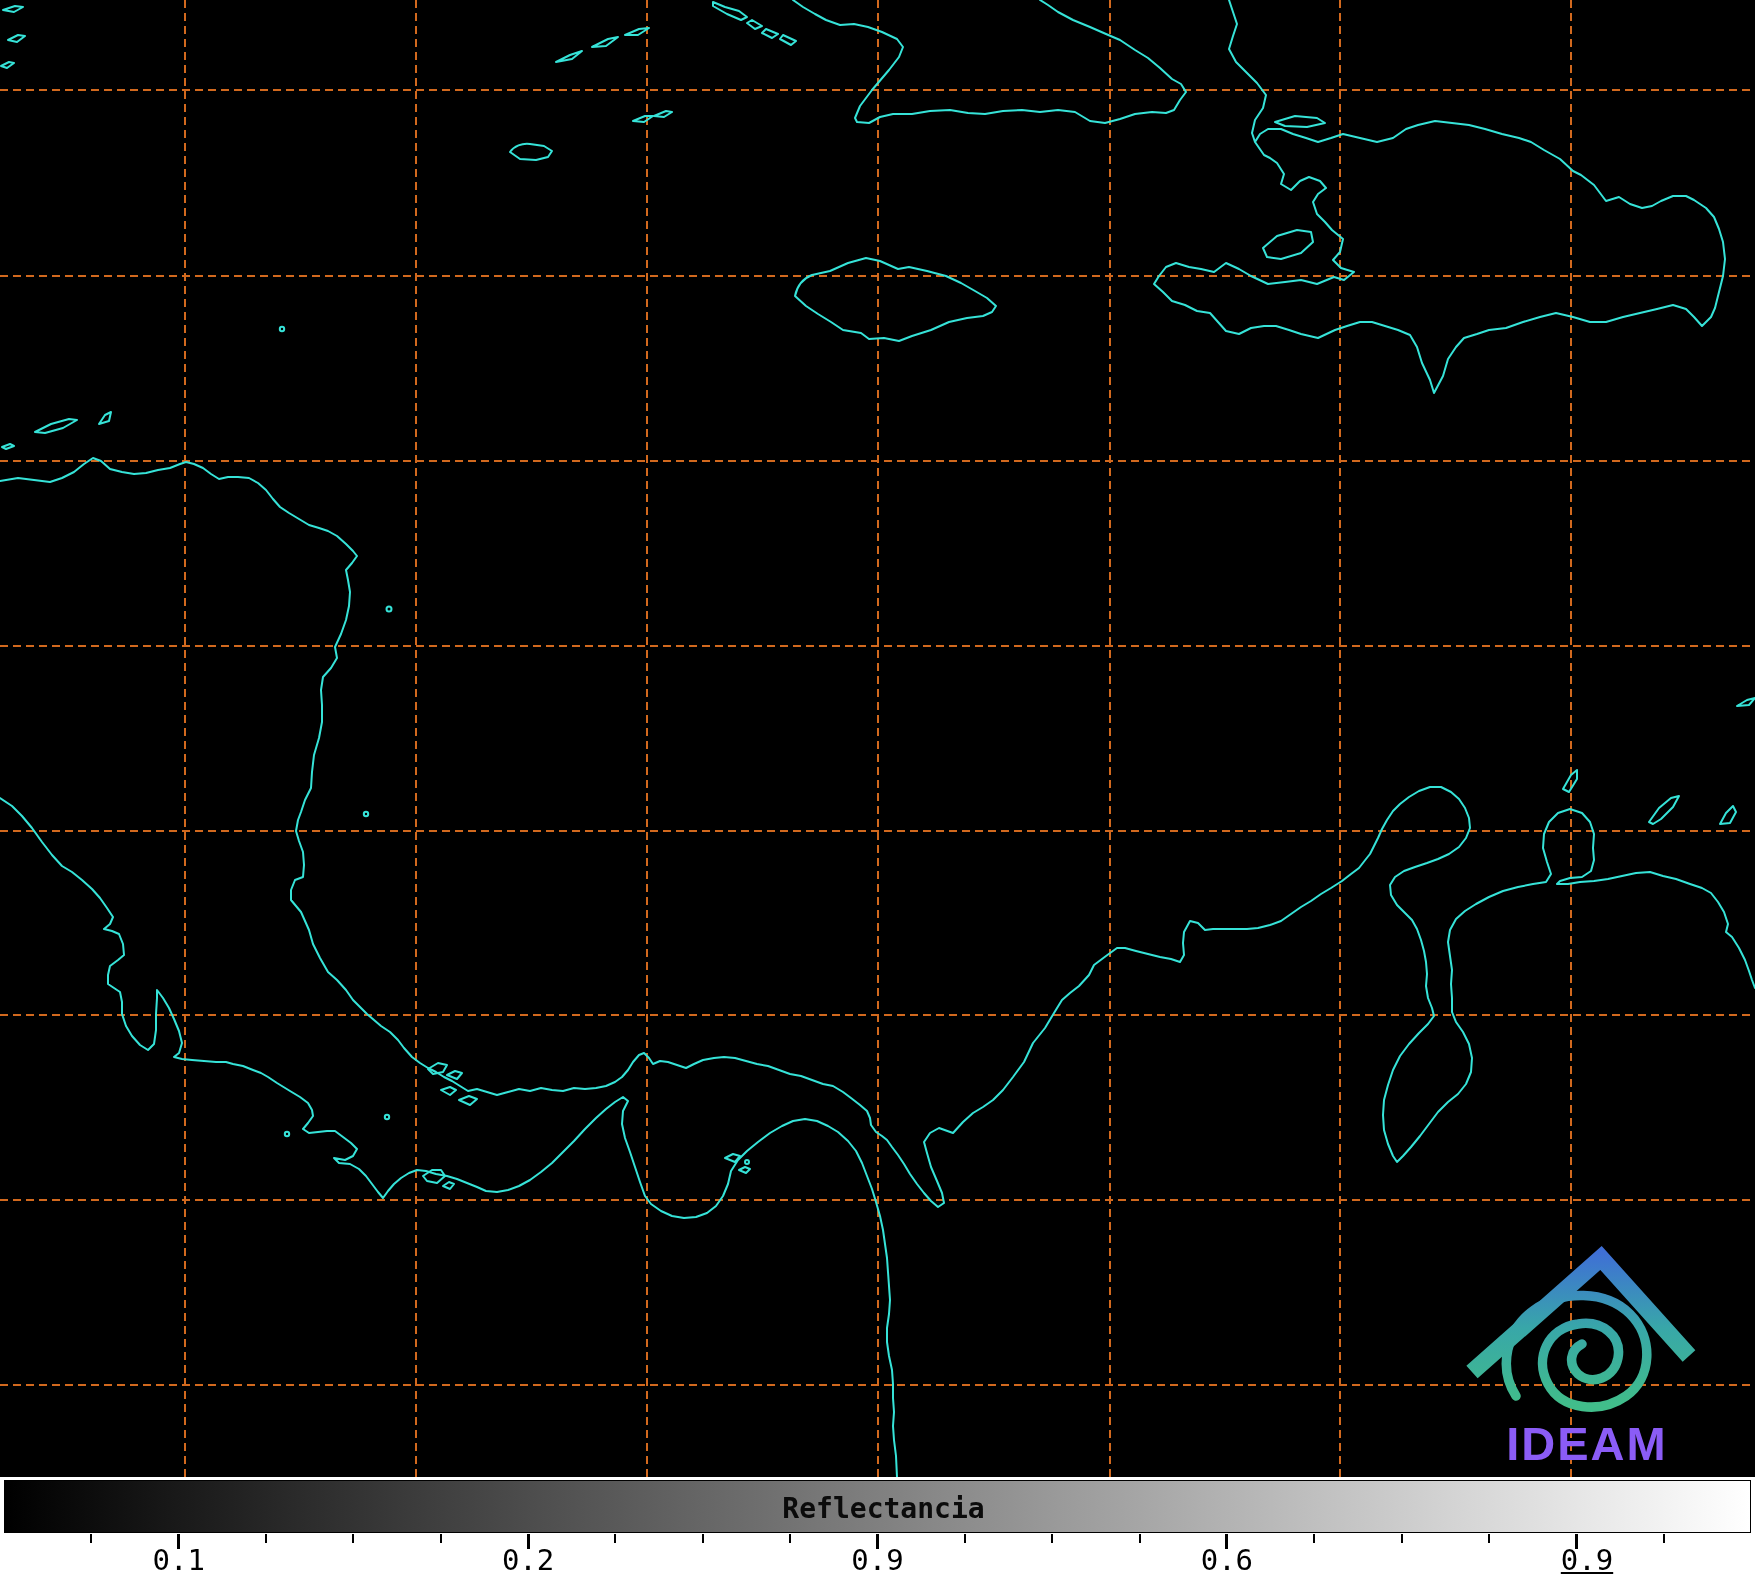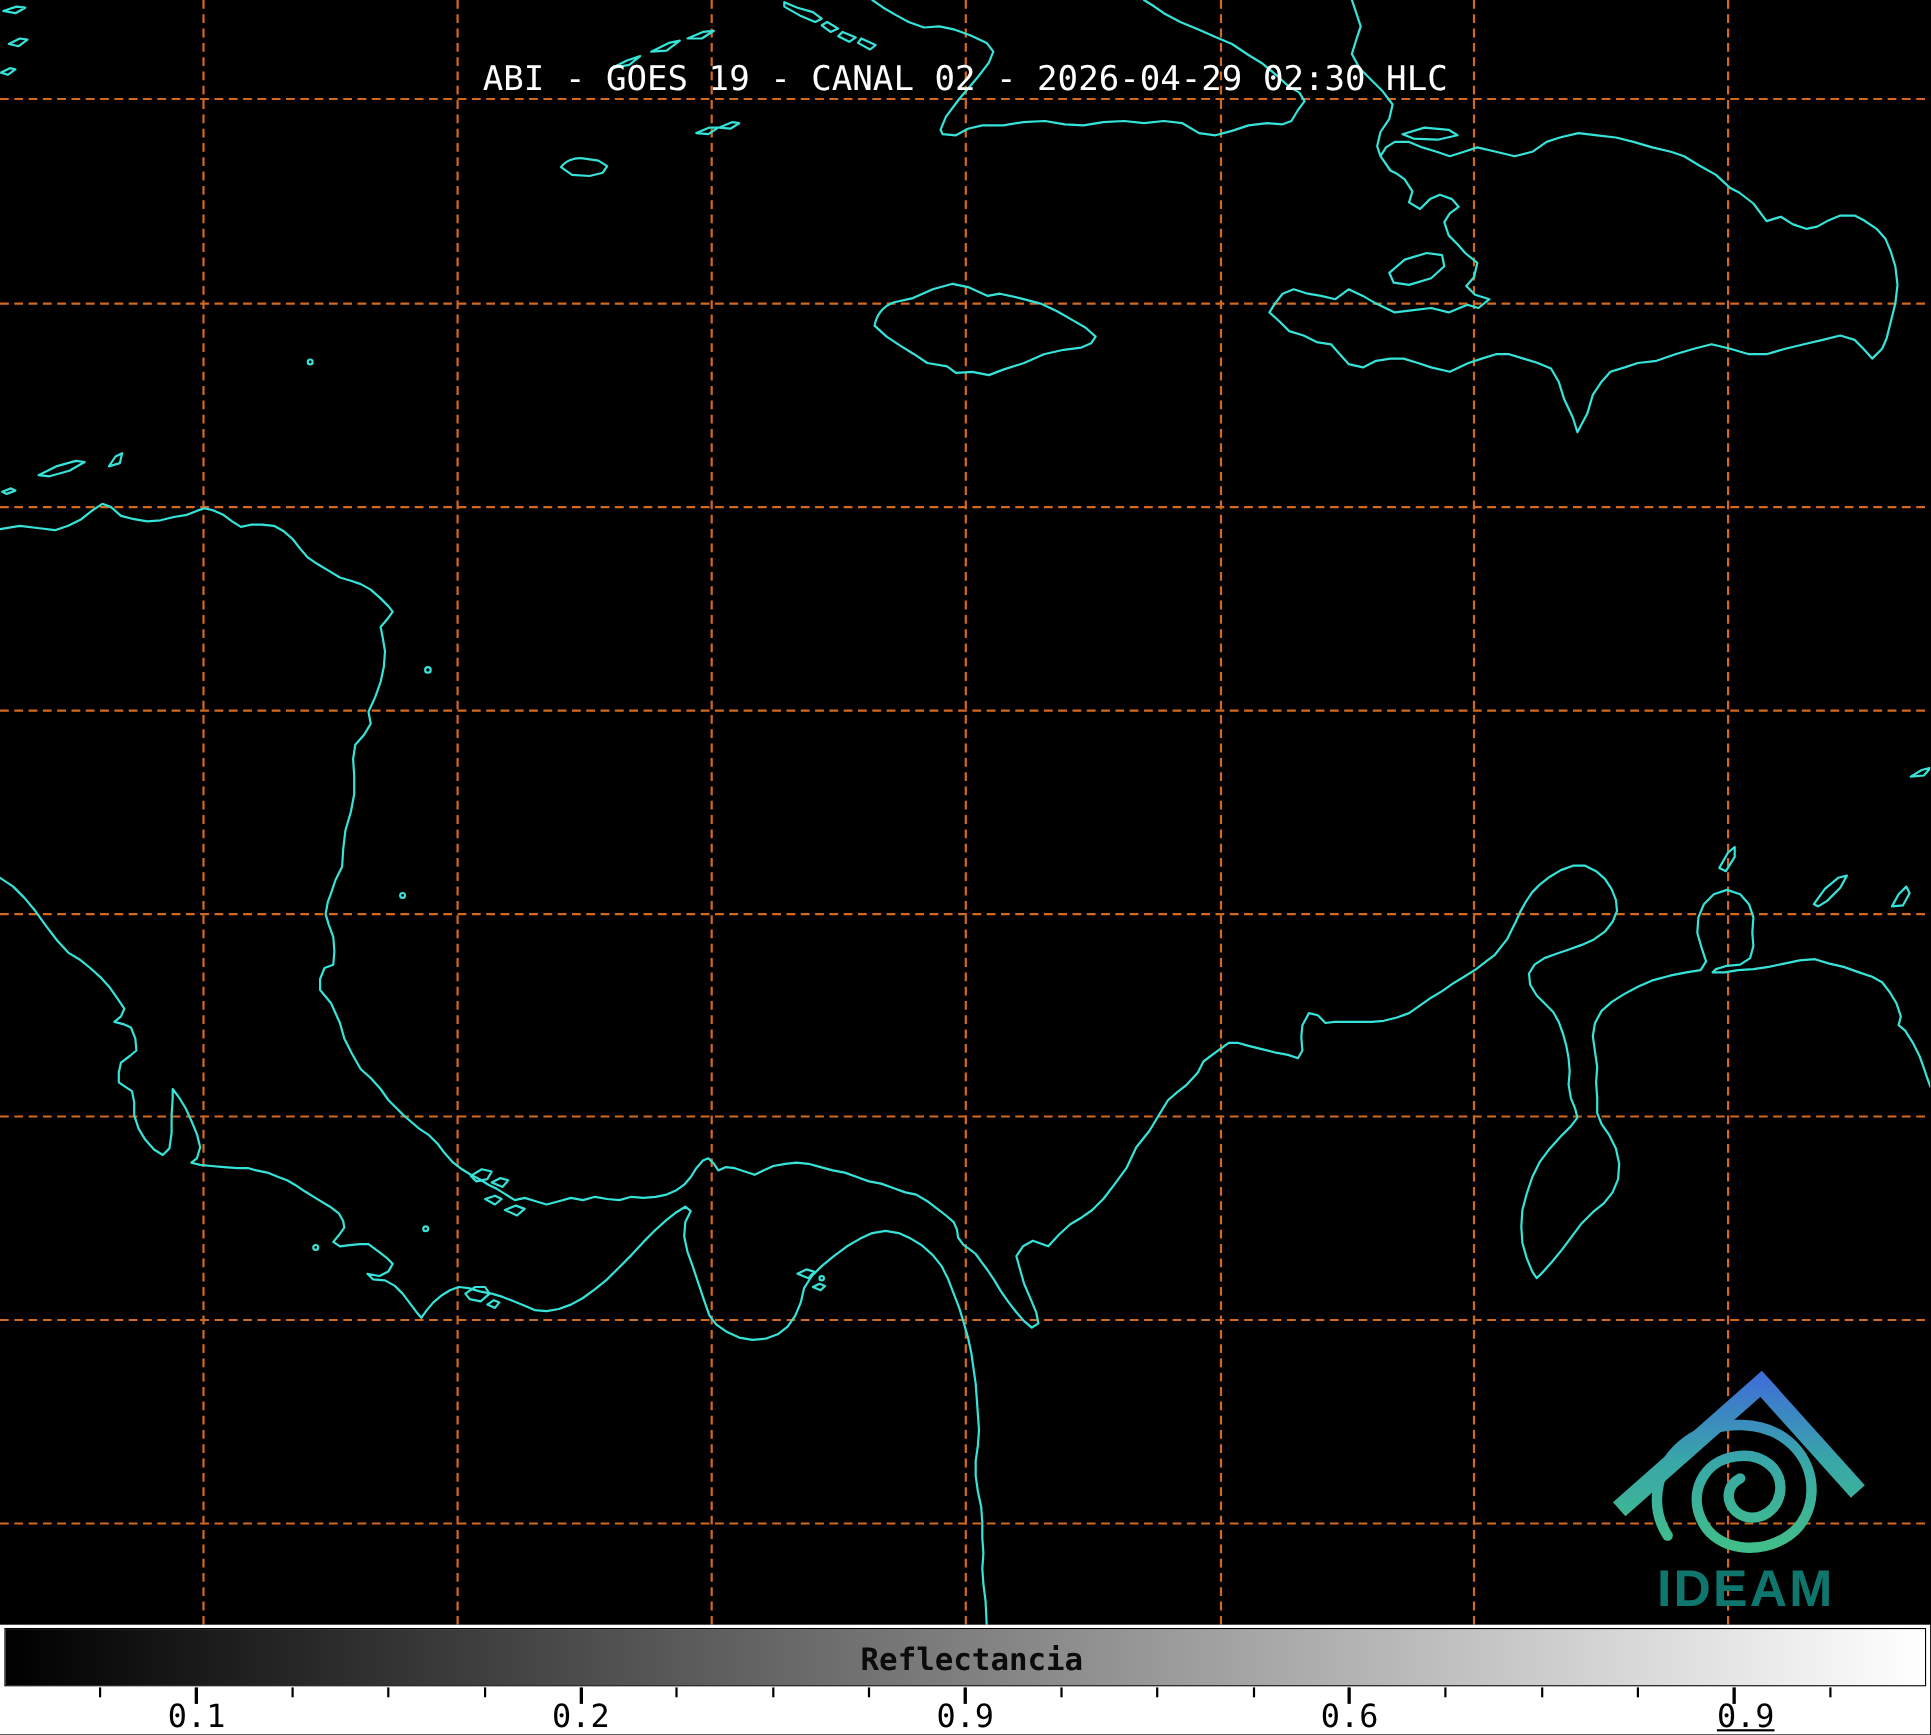--- a/index.html
+++ b/index.html
@@ -15,21 +15,21 @@
   #cbar-label{position:absolute;left:0;right:0;top:11px;text-align:center;
               font-weight:bold;font-size:28px;color:#0b0b0b;padding-left:12px;}
   .tick{position:absolute;background:#000;}
   .tick.minor{width:2px;height:9px;top:57px;}
   .tick.major{width:3px;height:15px;top:57px;}
   .tick-label{position:absolute;top:66px;transform:translateX(-50%);
               color:#000;font-size:29px;}
   
   #ideam-text{position:absolute;left:1492px;top:1416px;width:190px;text-align:center;
               font-family:"Liberation Sans", sans-serif;font-weight:bold;
-              font-size:47px;letter-spacing:2px;color:#0f766e;}
+              font-size:47px;letter-spacing:2px;color:#8b5cf6;}
 </style>
 </head>
 <body>
 
 <div id="stage">
 
   <svg id="map-svg" width="1755" height="1477" viewBox="0 0 1755 1477">
     <defs>
       <linearGradient id="logo-grad" gradientUnits="userSpaceOnUse" x1="0" y1="1252" x2="0" y2="1405">
         <stop offset="0" stop-color="#3f6fd6"></stop>
@@ -105,21 +105,20 @@
         <circle cx="747" cy="1162" r="2"></circle>
       </g>
     </g>
 
     <g id="ideam-logo">
       <path d="M1472,1372 L1601,1258 L1689,1356" stroke="url(#logo-grad)" stroke-width="17" fill="none" stroke-linejoin="miter"></path>
       <path d="M1516,1396 C1498,1368 1506,1330 1534,1310 C1562,1290 1606,1290 1630,1314 C1654,1338 1652,1378 1626,1396 C1600,1414 1562,1410 1548,1384 C1534,1358 1548,1328 1578,1324 C1602,1320 1622,1336 1618,1358 C1614,1378 1592,1386 1578,1374 C1568,1364 1570,1350 1582,1344" stroke="url(#logo-grad)" stroke-width="9.5" fill="none" stroke-linecap="round"></path>
     </g>
   </svg>
 
-  <div id="title">ABI - GOES 19 - CANAL 02 - 2026-04-29 02:30 HLC</div>
   <div id="ideam-text">IDEAM</div>
 
   <div id="cbar-wrap">
     <div id="cbar">
       <div id="cbar-label">Reflectancia</div>
     </div>
     <div id="cbar-ticks">
         <div class="tick minor" style="left: 90.35px;"></div>
         <div class="tick major" style="left: 177.2px;"></div>
         <div class="tick minor" style="left: 265.05px;"></div>

